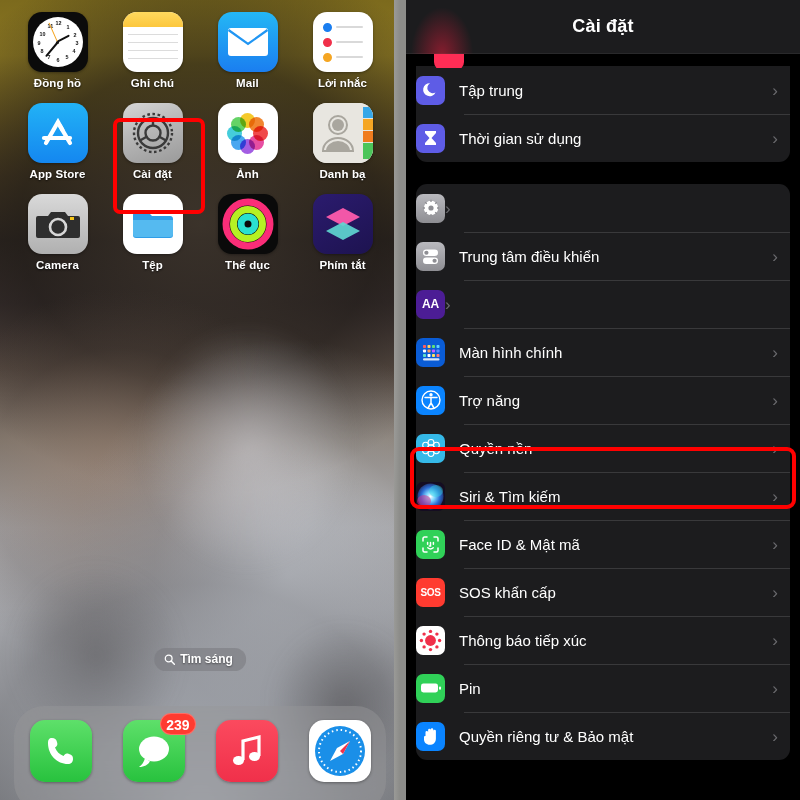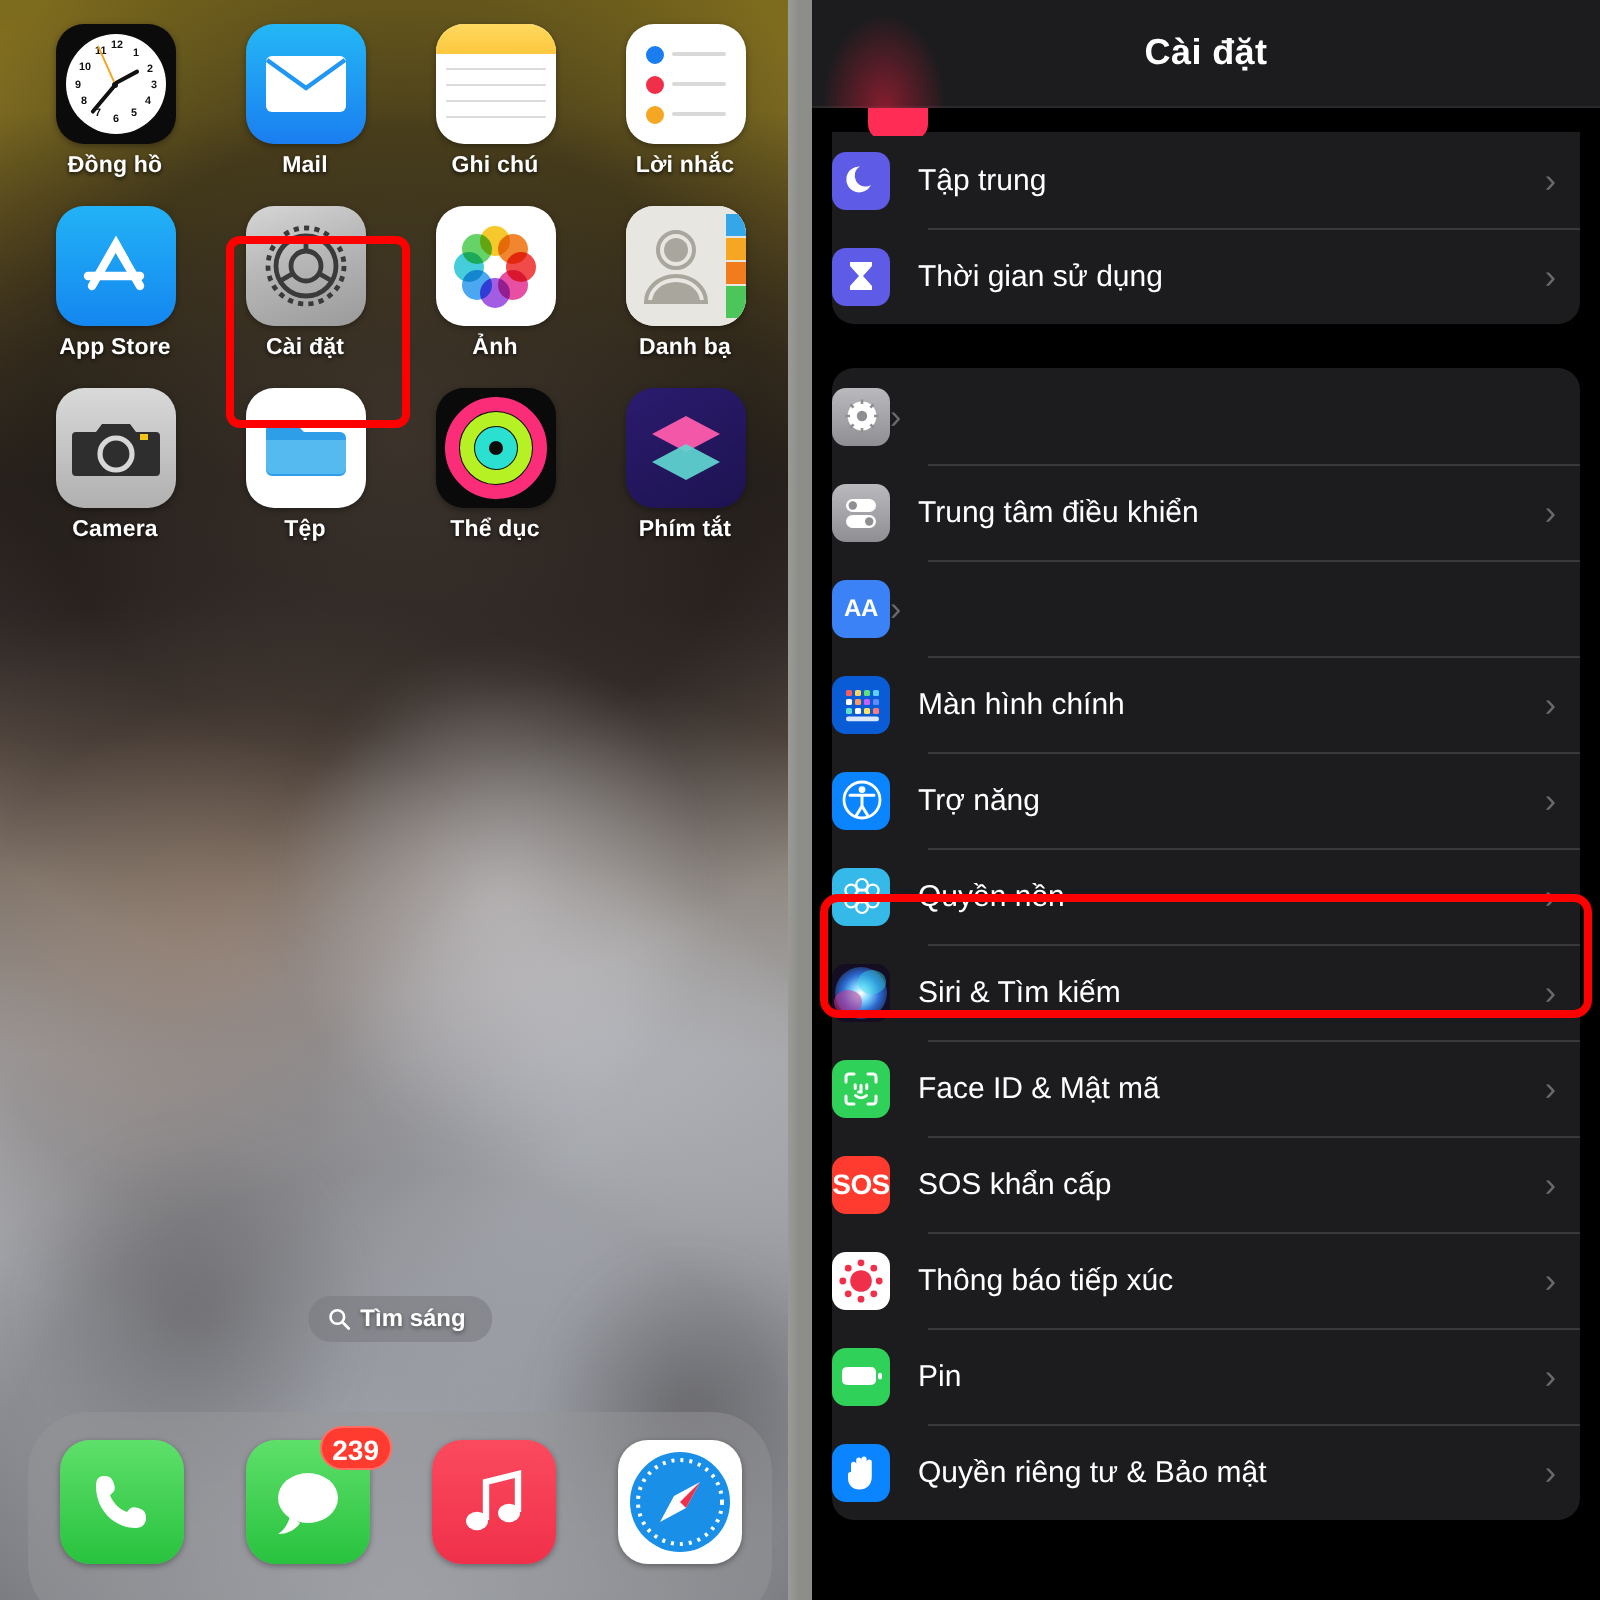--- a/index.html
+++ b/index.html
@@ -203,32 +203,32 @@
     margin-left:14px; color:#fff; font-size:15px; font-weight:400; flex:1;
     white-space:nowrap;
   }
   .chev{ color:#6a6a6e; font-size:17px; font-weight:400; line-height:1; }
 
   
   .si-focus{ background:#5e5ce6; }
   .si-screentime{ background:#5e5ce6; }
   .si-general{ background: linear-gradient(180deg,#b9b9be,#8e8e93); }
   .si-control{ background: linear-gradient(180deg,#b9b9be,#8e8e93); }
-  .si-display{ background:#3b82f6; }
+  .si-display{ background:#4c1d95; }
   .si-home{ background:#0a5cd6; }
   .si-access{ background:#0a84ff; }
   .si-wallpaper{ background:#35b9e8; }
   .si-siri{ background:#1a1a1f; }
   .si-faceid{ background:#30d158; }
   .si-sos{ background:#ff3b30; }
   .si-exposure{ background:#fff; }
   .si-battery{ background:#30d158; }
   .si-privacy{ background:#0a84ff; }
 
-  .sos-txt{ color:#fff; font-size:14px; font-weight:800; letter-spacing:-.3px; }
+  .sos-txt{ color:#fff; font-size:10px; font-weight:800; letter-spacing:-.3px; }
   .aa-txt{ color:#fff; font-size:12px; font-weight:700; letter-spacing:-.2px; }
 
   
   .hl-row{
     position:absolute; left:4px; right:4px;
     top: 447px; height: 62px;
     border:4px solid #ff0000; border-radius:9px;
     pointer-events:none; z-index:8;
   }
 </style>
@@ -260,38 +260,38 @@
             <i class="hand h1"></i>
             <i class="hand h2"></i>
             <i class="hand sec"></i>
             <i class="pin"></i>
           </div>
         </div>
         <div class="app-label">Đồng hồ</div>
       </div>
 
       <div class="app">
-        <div class="app-tile ic-mail">
-          <svg width="42" height="30" viewBox="0 0 42 30">
-            <rect x="1" y="1" width="40" height="28" rx="3" fill="#fff"></rect>
-            <path d="M1.5 3 L21 17 L40.5 3" fill="none" stroke="#2196f3" stroke-width="2.2"></path>
-          </svg>
-        </div>
-        <div class="app-label">Mail</div>
-      </div>
-
-      <div class="app">
         <div class="app-tile ic-notes">
           <i class="top"></i>
           <i class="ln" style="top:22px"></i>
           <i class="ln" style="top:30px"></i>
           <i class="ln" style="top:38px"></i>
           <i class="ln" style="top:46px"></i>
         </div>
         <div class="app-label">Ghi chú</div>
+      </div>
+
+      <div class="app">
+        <div class="app-tile ic-mail">
+          <svg width="42" height="30" viewBox="0 0 42 30">
+            <rect x="1" y="1" width="40" height="28" rx="3" fill="#fff"></rect>
+            <path d="M1.5 3 L21 17 L40.5 3" fill="none" stroke="#2196f3" stroke-width="2.2"></path>
+          </svg>
+        </div>
+        <div class="app-label">Mail</div>
       </div>
 
       <div class="app">
         <div class="app-tile ic-reminders">
           <div style="display:flex;flex-direction:column">
             <div class="rem-row">
                 <i class="rem-dot" style="border-color:#1a7ef0;background:#1a7ef0"></i>
                 <i class="rem-line"></i>
               </div>
             <div class="rem-row">

